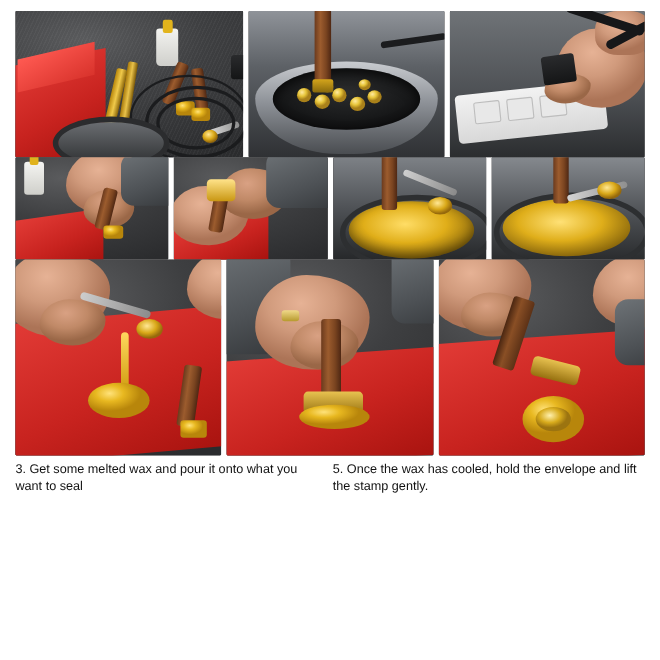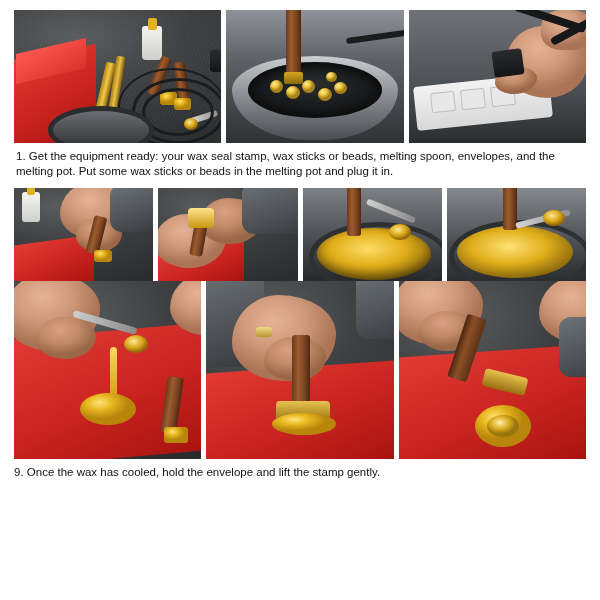--- a/index.html
+++ b/index.html
@@ -227,21 +227,20 @@
       <div class="skin dk" style="left:86px; top:56px; width:42px; height:28px; border-radius:40% 60% 55% 45% / 60% 40% 60% 40%;"></div>
       <div class="skin" style="left:132px; top:0px; width:52px; height:40px; border-radius:40%;"></div>
 
       <div class="plug" style="left:84px; top:40px; width:30px; height:26px; transform:rotate(-8deg);"></div>
 
       <div style="position:absolute; left:104px; top:4px; width:74px; height:8px; background:#161719; border-radius:4px; transform:rotate(18deg);"></div>
       <div style="position:absolute; left:140px; top:18px; width:44px; height:8px; background:#161719; border-radius:4px; transform:rotate(-28deg);"></div>
     </div>
   </div>
 
-  <div class="caption cap1">1. Get the equipment ready: your wax seal stamp, wax sticks  or beads, melting spoon, envelopes, and the melting pot. Put some wax sticks or beads in the melting pot and plug it in.</div>
 
   <div class="row2">
 
     <div class="photo">
       <div class="dark-table"></div>
       <div class="red-env" style="left:0px; top:52px; width:80px; height:48px; transform:skewY(-8deg);"></div>
       <div style="position:absolute; left:8px; top:4px; width:18px; height:30px; background:linear-gradient(180deg,#f5f5f2,#cfcfca); border-radius:3px;"></div>
       <div style="position:absolute; left:13px; top:-3px; width:8px; height:10px; background:#e0b21c; border-radius:2px;"></div>
       <div class="skin" style="left:46px; top:-6px; width:74px; height:58px;"></div>
       <div class="skin dk" style="left:62px; top:30px; width:46px; height:34px;"></div>
@@ -335,16 +334,17 @@
 
       <div class="wax-gold" style="left:76px; top:124px; width:56px; height:42px;"></div>
       <div style="position:absolute; left:88px; top:134px; width:32px; height:22px; border-radius:50%; background:radial-gradient(50% 50% at 40% 35%, #fff0ad 0%, #d8ab1c 60%, #9c7410 100%);"></div>
 
       <div class="skin" style="left:140px; top:-4px; width:80px; height:66px;"></div>
       <div class="sleeve" style="left:160px; top:36px; width:64px; height:60px;"></div>
     </div>
   </div>
 
   <div class="cap3wrap">
-    <div class="caption">9. Once the wax has cooled, hold the envelope and lift the stamp gently.</div>
+    <div class="caption">3. Get some melted wax and pour it onto what you want to seal</div>
+    <div class="caption">5. Once the wax has cooled, hold the envelope and lift the stamp gently.</div>
   </div>
 
 </div>
 
 </body></html>

